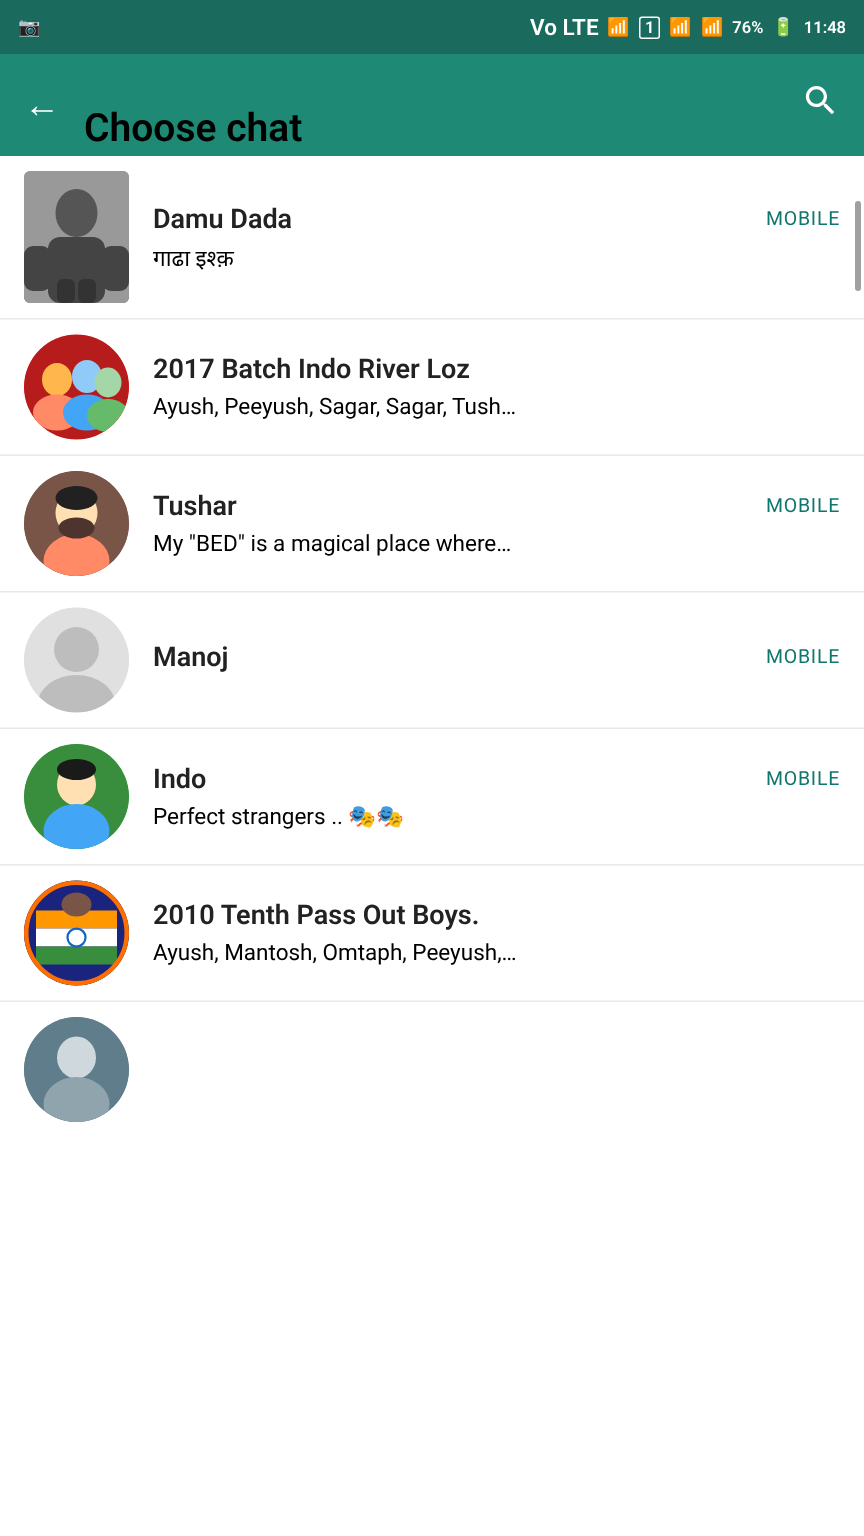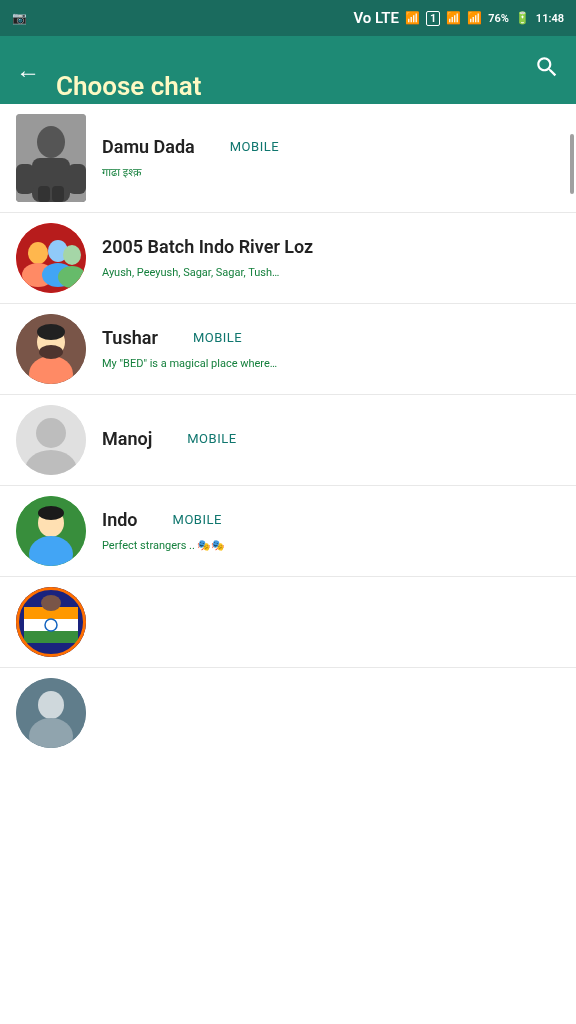--- a/index.html
+++ b/index.html
@@ -40,21 +40,21 @@
       align-items: center;
       padding: 0 16px;
       gap: 16px;
     }
     .header-back {
       color: #fff;
       font-size: 24px;
       cursor: pointer;
     }
     .header-title {
-      color: #fef9c3;
+      color: #000000;
       font-size: 26px;
       font-weight: 600;
       flex: 1;
       margin-top: 32px;
     }
     .header-search {
       color: #fff;
       font-size: 24px;
       cursor: pointer;
     }
@@ -72,38 +72,38 @@
       cursor: pointer;
     }
 
     .contact-info {
       flex: 1;
       min-width: 0;
     }
     .contact-name-row {
       display: flex;
       align-items: center;
+      justify-content: space-between;
       margin-bottom: 4px;
-      gap: 35px;
     }
     .contact-name {
       font-size: 18px;
       font-weight: 600;
       color: #222;
     }
     .contact-type {
       font-size: 13px;
       color: #0f766e;
       font-weight: 400;
       text-transform: uppercase;
       letter-spacing: 0.5px;
     }
     .contact-status {
-      font-size: 11px;
-      color: #15803d;
+      font-size: 15px;
+      color: #000000;
       white-space: nowrap;
       overflow: hidden;
       text-overflow: ellipsis;
     }
 
     
     .scroll-container {
       position: relative;
     }
     .scrollbar-track {
@@ -183,21 +183,21 @@
           <ellipse cx="22" cy="30" rx="10" ry="11" fill="#ffb74d"></ellipse>
           <ellipse cx="22" cy="52" rx="16" ry="12" fill="#ff8a65"></ellipse>
           <ellipse cx="42" cy="28" rx="10" ry="11" fill="#90caf9"></ellipse>
           <ellipse cx="42" cy="52" rx="16" ry="12" fill="#42a5f5"></ellipse>
           <ellipse cx="56" cy="32" rx="9" ry="10" fill="#a5d6a7"></ellipse>
           <ellipse cx="56" cy="54" rx="14" ry="11" fill="#66bb6a"></ellipse>
         </svg>
       </div>
       <div class="contact-info">
         <div class="contact-name-row">
-          <span class="contact-name">2005 Batch Indo River Loz</span>
+          <span class="contact-name">2017 Batch Indo River Loz</span>
           <span class="contact-type"></span>
         </div>
         <span class="contact-status">Ayush, Peeyush, Sagar, Sagar, Tush…</span>
       </div>
     </div>
 
     <div class="contact-item">
       <div style="width:70px;height:70px;border-radius:50%;flex-shrink:0;margin-right:16px;overflow:hidden;background:#795548;display:flex;align-items:center;justify-content:center;">
         <svg viewBox="0 0 70 70" width="70" height="70">
           <circle cx="35" cy="35" r="35" fill="#795548"></circle>
@@ -262,20 +262,27 @@
           <rect x="8" y="20" width="54" height="12" fill="#ff9800"></rect>
           <rect x="8" y="32" width="54" height="12" fill="#fff"></rect>
           <rect x="8" y="44" width="54" height="12" fill="#388e3c"></rect>
 
           <circle cx="35" cy="38" r="6" fill="none" stroke="#1565c0" stroke-width="1.5"></circle>
 
           <circle cx="35" cy="35" r="34" fill="none" stroke="#ff6f00" stroke-width="4"></circle>
 
           <ellipse cx="35" cy="16" rx="10" ry="8" fill="#795548"></ellipse>
         </svg>
+      </div>
+      <div class="contact-info">
+        <div class="contact-name-row">
+          <span class="contact-name">2010 Tenth Pass Out Boys.</span>
+          <span class="contact-type"></span>
+        </div>
+        <span class="contact-status">Ayush, Mantosh, Omtaph, Peeyush,…</span>
       </div>
     </div>
 
     <div class="contact-item" style="min-height:50px;border-bottom:none;">
       <div style="width:70px;height:70px;border-radius:50%;flex-shrink:0;margin-right:16px;overflow:hidden;background:#607d8b;display:flex;align-items:center;justify-content:center;">
         <svg viewBox="0 0 70 70" width="70" height="70">
           <circle cx="35" cy="35" r="35" fill="#607d8b"></circle>
           <ellipse cx="35" cy="27" rx="13" ry="14" fill="#cfd8dc"></ellipse>
           <ellipse cx="35" cy="58" rx="22" ry="18" fill="#90a4ae"></ellipse>
         </svg>

